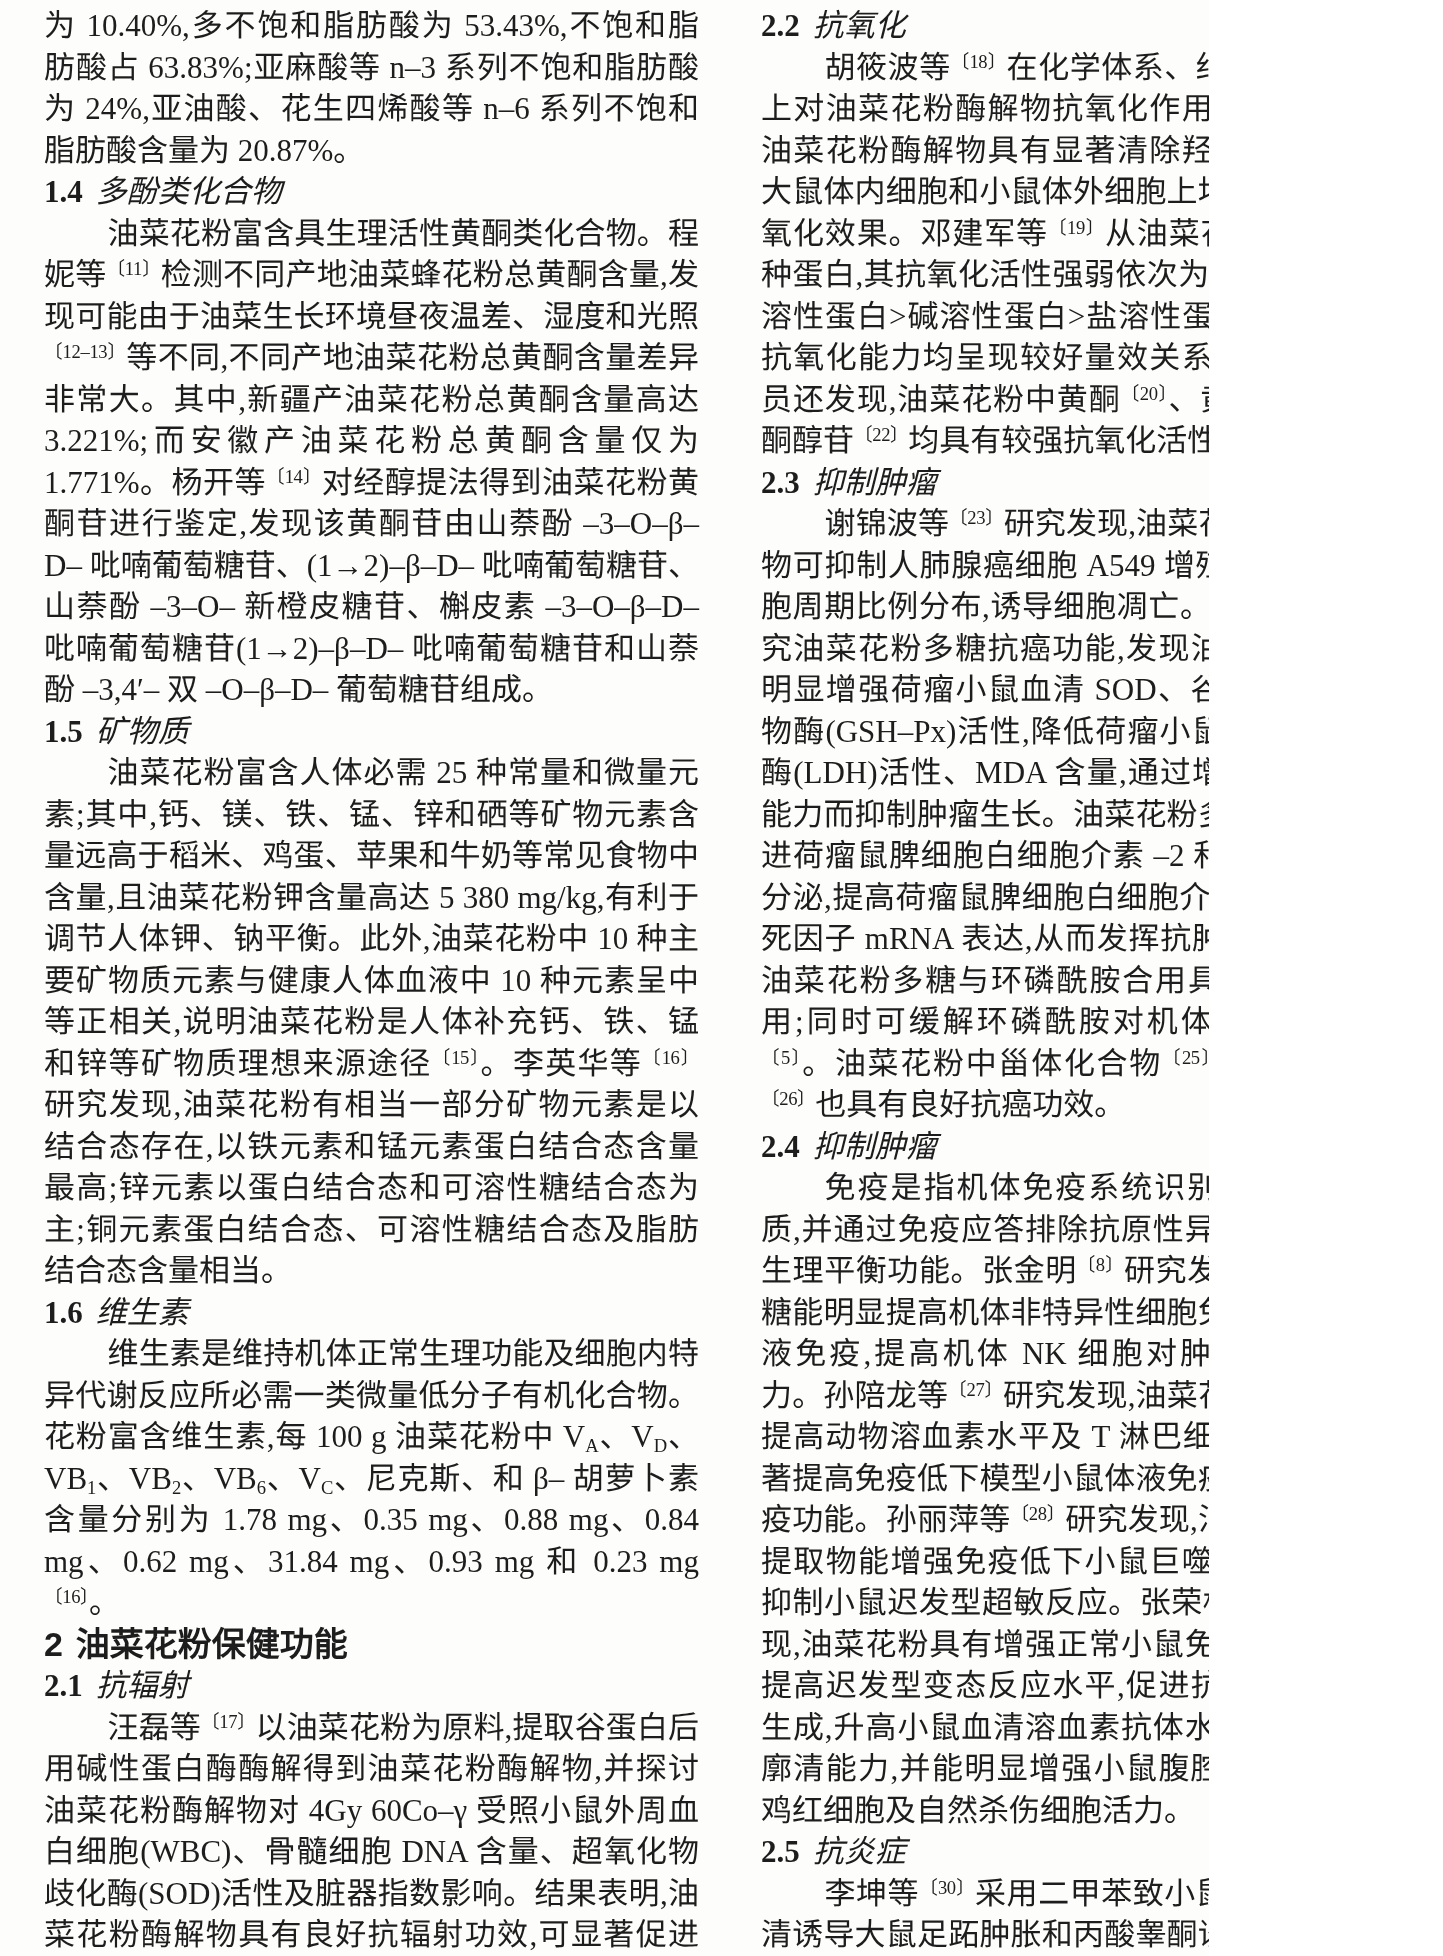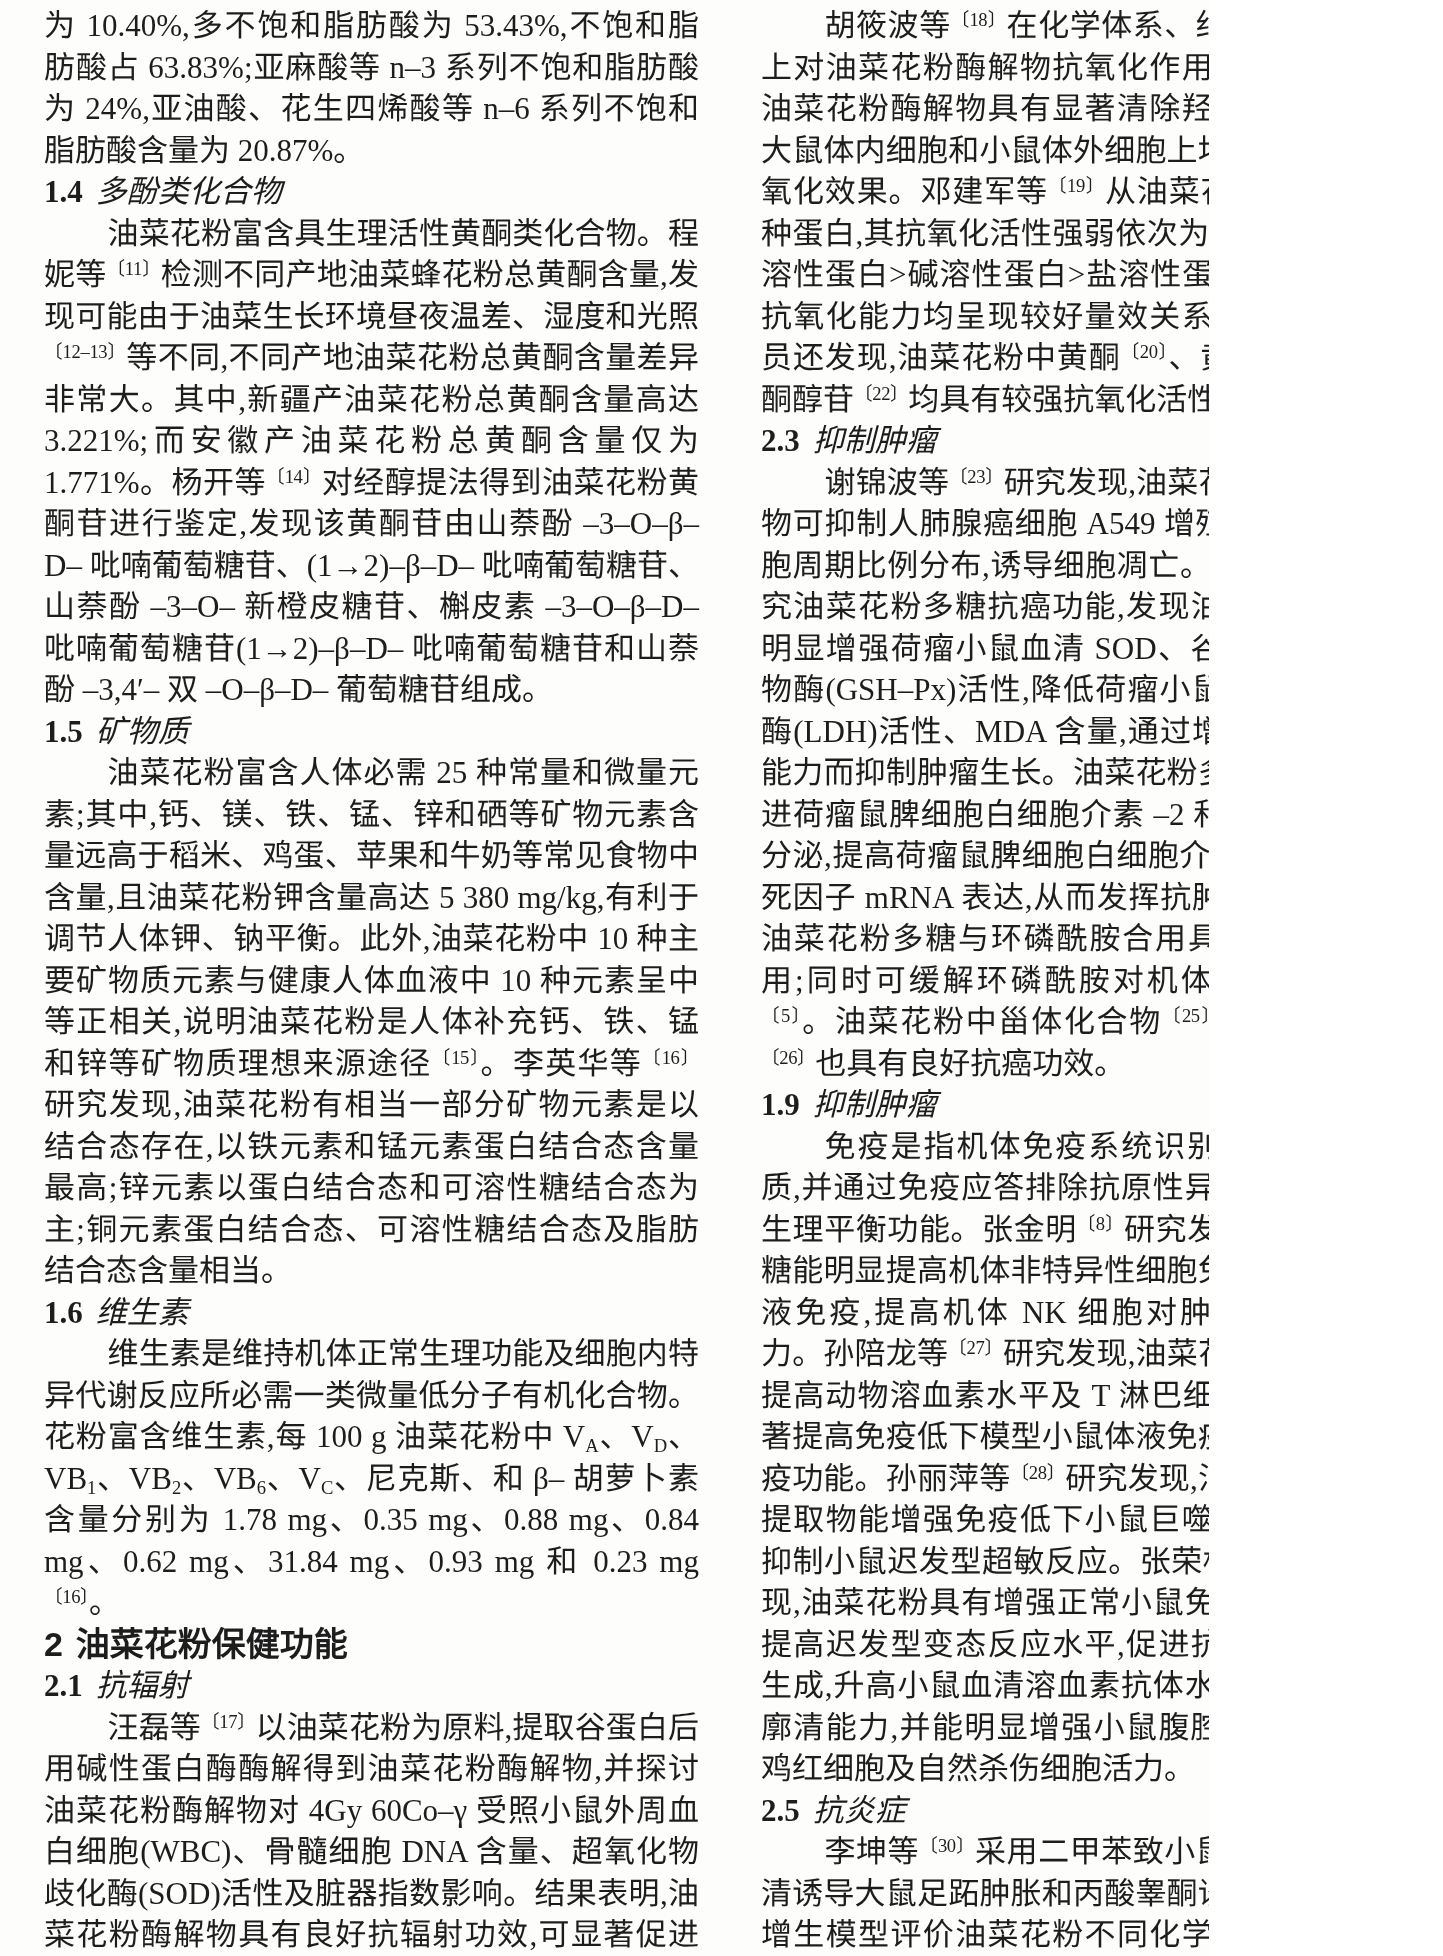--- a/index.html
+++ b/index.html
@@ -45,21 +45,22 @@
       <p class="para indent">油菜花粉富含具生理活性黄酮类化合物。程妮等<sup class="ref">〔11〕</sup>检测不同产地油菜蜂花粉总黄酮含量,发现可能由于油菜生长环境昼夜温差、湿度和光照<sup class="ref">〔12–13〕</sup>等不同,不同产地油菜花粉总黄酮含量差异非常大。其中,新疆产油菜花粉总黄酮含量高达 3.221%;而安徽产油菜花粉总黄酮含量仅为 1.771%。杨开等<sup class="ref">〔14〕</sup>对经醇提法得到油菜花粉黄酮苷进行鉴定,发现该黄酮苷由山萘酚 –3–O–β–D– 吡喃葡萄糖苷、(1→2)–β–D– 吡喃葡萄糖苷、山萘酚 –3–O– 新橙皮糖苷、槲皮素 –3–O–β–D– 吡喃葡萄糖苷(1→2)–β–D– 吡喃葡萄糖苷和山萘酚 –3,4′– 双 –O–β–D– 葡萄糖苷组成。</p>
       <div class="heading-sub"><span class="hnum">1.5</span><span class="htitle">矿物质</span></div>
       <p class="para indent">油菜花粉富含人体必需 25 种常量和微量元素;其中,钙、镁、铁、锰、锌和硒等矿物元素含量远高于稻米、鸡蛋、苹果和牛奶等常见食物中含量,且油菜花粉钾含量高达 5 380 mg/kg,有利于调节人体钾、钠平衡。此外,油菜花粉中 10 种主要矿物质元素与健康人体血液中 10 种元素呈中等正相关,说明油菜花粉是人体补充钙、铁、锰和锌等矿物质理想来源途径<sup class="ref">〔15〕</sup>。李英华等<sup class="ref">〔16〕</sup>研究发现,油菜花粉有相当一部分矿物元素是以结合态存在,以铁元素和锰元素蛋白结合态含量最高;锌元素以蛋白结合态和可溶性糖结合态为主;铜元素蛋白结合态、可溶性糖结合态及脂肪结合态含量相当。</p>
       <div class="heading-sub"><span class="hnum">1.6</span><span class="htitle">维生素</span></div>
       <p class="para indent">维生素是维持机体正常生理功能及细胞内特异代谢反应所必需一类微量低分子有机化合物。花粉富含维生素,每 100 g 油菜花粉中 V<sub class="sb">A</sub>、V<sub class="sb">D</sub>、VB<sub class="sb">1</sub>、VB<sub class="sb">2</sub>、VB<sub class="sb">6</sub>、V<sub class="sb">C</sub>、尼克斯、和 β– 胡萝卜素含量分别为 1.78 mg、0.35 mg、0.88 mg、0.84 mg、0.62 mg、31.84 mg、0.93 mg 和 0.23 mg<sup class="ref">〔16〕</sup>。</p>
       <div class="heading-main"><span class="hnum">2</span><span class="htitle">油菜花粉保健功能</span></div>
       <div class="heading-sub"><span class="hnum">2.1</span><span class="htitle">抗辐射</span></div>
       <p class="para indent">汪磊等<sup class="ref">〔17〕</sup>以油菜花粉为原料,提取谷蛋白后用碱性蛋白酶酶解得到油菜花粉酶解物,并探讨油菜花粉酶解物对 4Gy 60Co–γ 受照小鼠外周血白细胞(WBC)、骨髓细胞 DNA 含量、超氧化物歧化酶(SOD)活性及脏器指数影响。结果表明,油菜花粉酶解物具有良好抗辐射功效,可显著促进辐射小鼠 WBC 恢复,保护造血组织;油菜花粉酶解物还在一定程度上拮抗辐射所致 SOD 活力下降,提高骨髓 DNA 含量。此外,油菜花粉酶解物对辐射小鼠胸腺、脾脏也具有较好保</p>
     </div>
   <div class="column" id="col-right">
+      <div class="heading-sub"><span class="hnum">2.2</span><span class="htitle">抗氧化</span></div>
       <p class="para indent">胡筱波等<sup class="ref">〔18〕</sup>在化学体系、细胞和组织水平上对油菜花粉酶解物抗氧化作用进行评价,发现油菜花粉酶解物具有显著清除羟自由基能力,在大鼠体内细胞和小鼠体外细胞上均体现出较强抗氧化效果。邓建军等<sup class="ref">〔19〕</sup>从油菜花粉中分离出 4 种蛋白,其抗氧化活性强弱依次为水溶性蛋白&gt;醇溶性蛋白&gt;碱溶性蛋白&gt;盐溶性蛋白;且 4 种蛋白抗氧化能力均呈现较好量效关系。此外,研究人员还发现,油菜花粉中黄酮<sup class="ref">〔20〕</sup>、黄酮醇<sup class="ref">〔21〕</sup>和黄酮醇苷<sup class="ref">〔22〕</sup>均具有较强抗氧化活性。</p>
       <div class="heading-sub"><span class="hnum">2.3</span><span class="htitle">抑制肿瘤</span></div>
       <p class="para indent">谢锦波等<sup class="ref">〔23〕</sup>研究发现,油菜花粉脂溶性提取物可抑制人肺腺癌细胞 A549 增殖,改变 A549 细胞周期比例分布,诱导细胞凋亡。杨晓萍等<sup class="ref">〔6〕</sup>研究油菜花粉多糖抗癌功能,发现油菜花粉多糖可明显增强荷瘤小鼠血清 SOD、谷胱甘肽过氧化物酶(GSH–Px)活性,降低荷瘤小鼠血清乳酸脱氢酶(LDH)活性、MDA 含量,通过增强机体抗氧化能力而抑制肿瘤生长。油菜花粉多糖还可显著促进荷瘤鼠脾细胞白细胞介素 –2 和肿瘤坏死因子分泌,提高荷瘤鼠脾细胞白细胞介素 –2 和肿瘤坏死因子 mRNA 表达,从而发挥抗肿瘤作用<sup class="ref">〔24〕</sup>;且油菜花粉多糖与环磷酰胺合用具有一定协同作用;同时可缓解环磷酰胺对机体免疫器官损害<sup class="ref">〔5〕</sup>。油菜花粉中甾体化合物<sup class="ref">〔25〕</sup>和蛋白酶解物<sup class="ref">〔26〕</sup>也具有良好抗癌功效。</p>
-      <div class="heading-sub"><span class="hnum">1.9</span><span class="htitle">抑制肿瘤</span></div>
+      <div class="heading-sub"><span class="hnum">2.4</span><span class="htitle">抑制肿瘤</span></div>
       <p class="para indent">免疫是指机体免疫系统识别自身与异己物质,并通过免疫应答排除抗原性异物,以维持机体生理平衡功能。张金明<sup class="ref">〔8〕</sup>研究发现,油菜花粉多糖能明显提高机体非特异性细胞免疫和特异性体液免疫,提高机体 NK 细胞对肿瘤细胞杀伤能力。孙陪龙等<sup class="ref">〔27〕</sup>研究发现,油菜花粉多肽可明显提高动物溶血素水平及 T 淋巴细胞转化功能,显著提高免疫低下模型小鼠体液免疫作用和细胞免疫功能。孙丽萍等<sup class="ref">〔28〕</sup>研究发现,油菜蜂花粉及其提取物能增强免疫低下小鼠巨噬细胞吞噬功能,抑制小鼠迟发型超敏反应。张荣标等<sup class="ref">〔29〕</sup>研究发现,油菜花粉具有增强正常小鼠免疫功能,能明显提高迟发型变态反应水平,促进抗体生成细胞的生成,升高小鼠血清溶血素抗体水平,增强小鼠碳廓清能力,并能明显增强小鼠腹腔巨噬细胞吞噬鸡红细胞及自然杀伤细胞活力。</p>
       <div class="heading-sub"><span class="hnum">2.5</span><span class="htitle">抗炎症</span></div>
       <p class="para indent">李坤等<sup class="ref">〔30〕</sup>采用二甲苯致小鼠耳肿胀、鸡蛋清诱导大鼠足跖肿胀和丙酸睾酮诱导大鼠前列腺增生模型评价油菜花粉不同化学部位生物活性,发现油菜花粉活性部位 PN2 具有显著抗前列腺增生与炎症活性。</p>
     </div>
 </div>
 
 </body></html>

